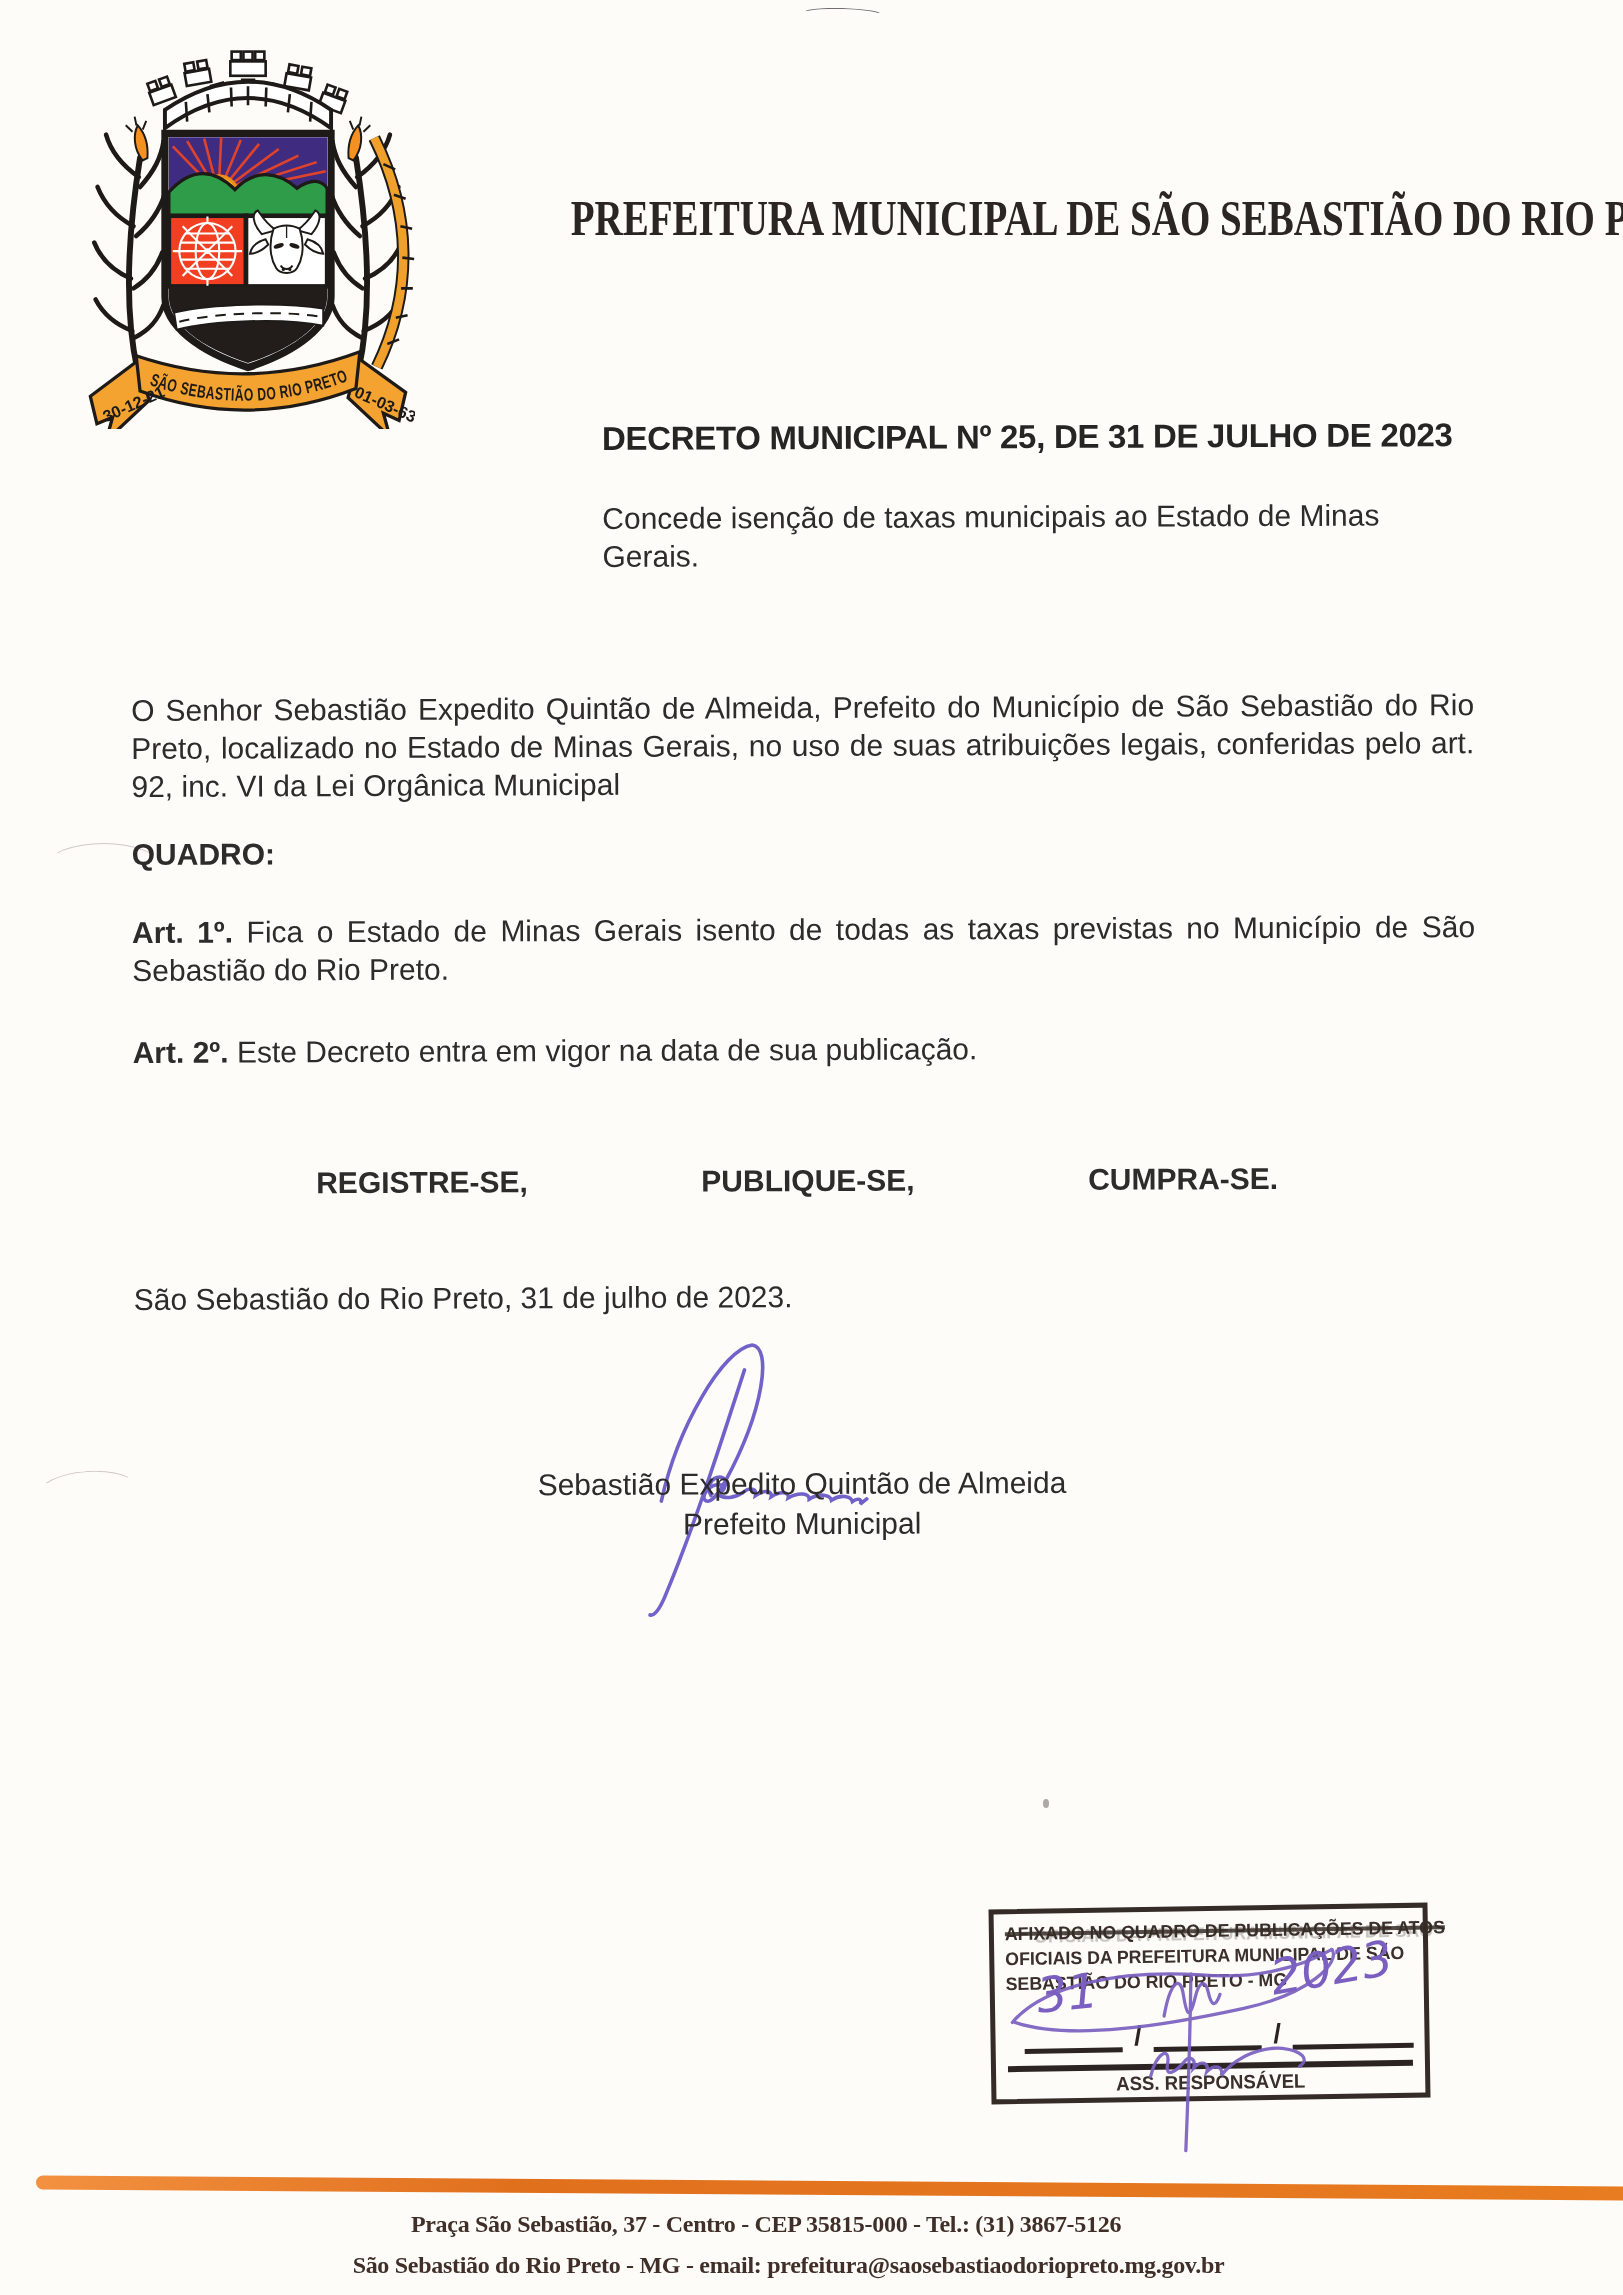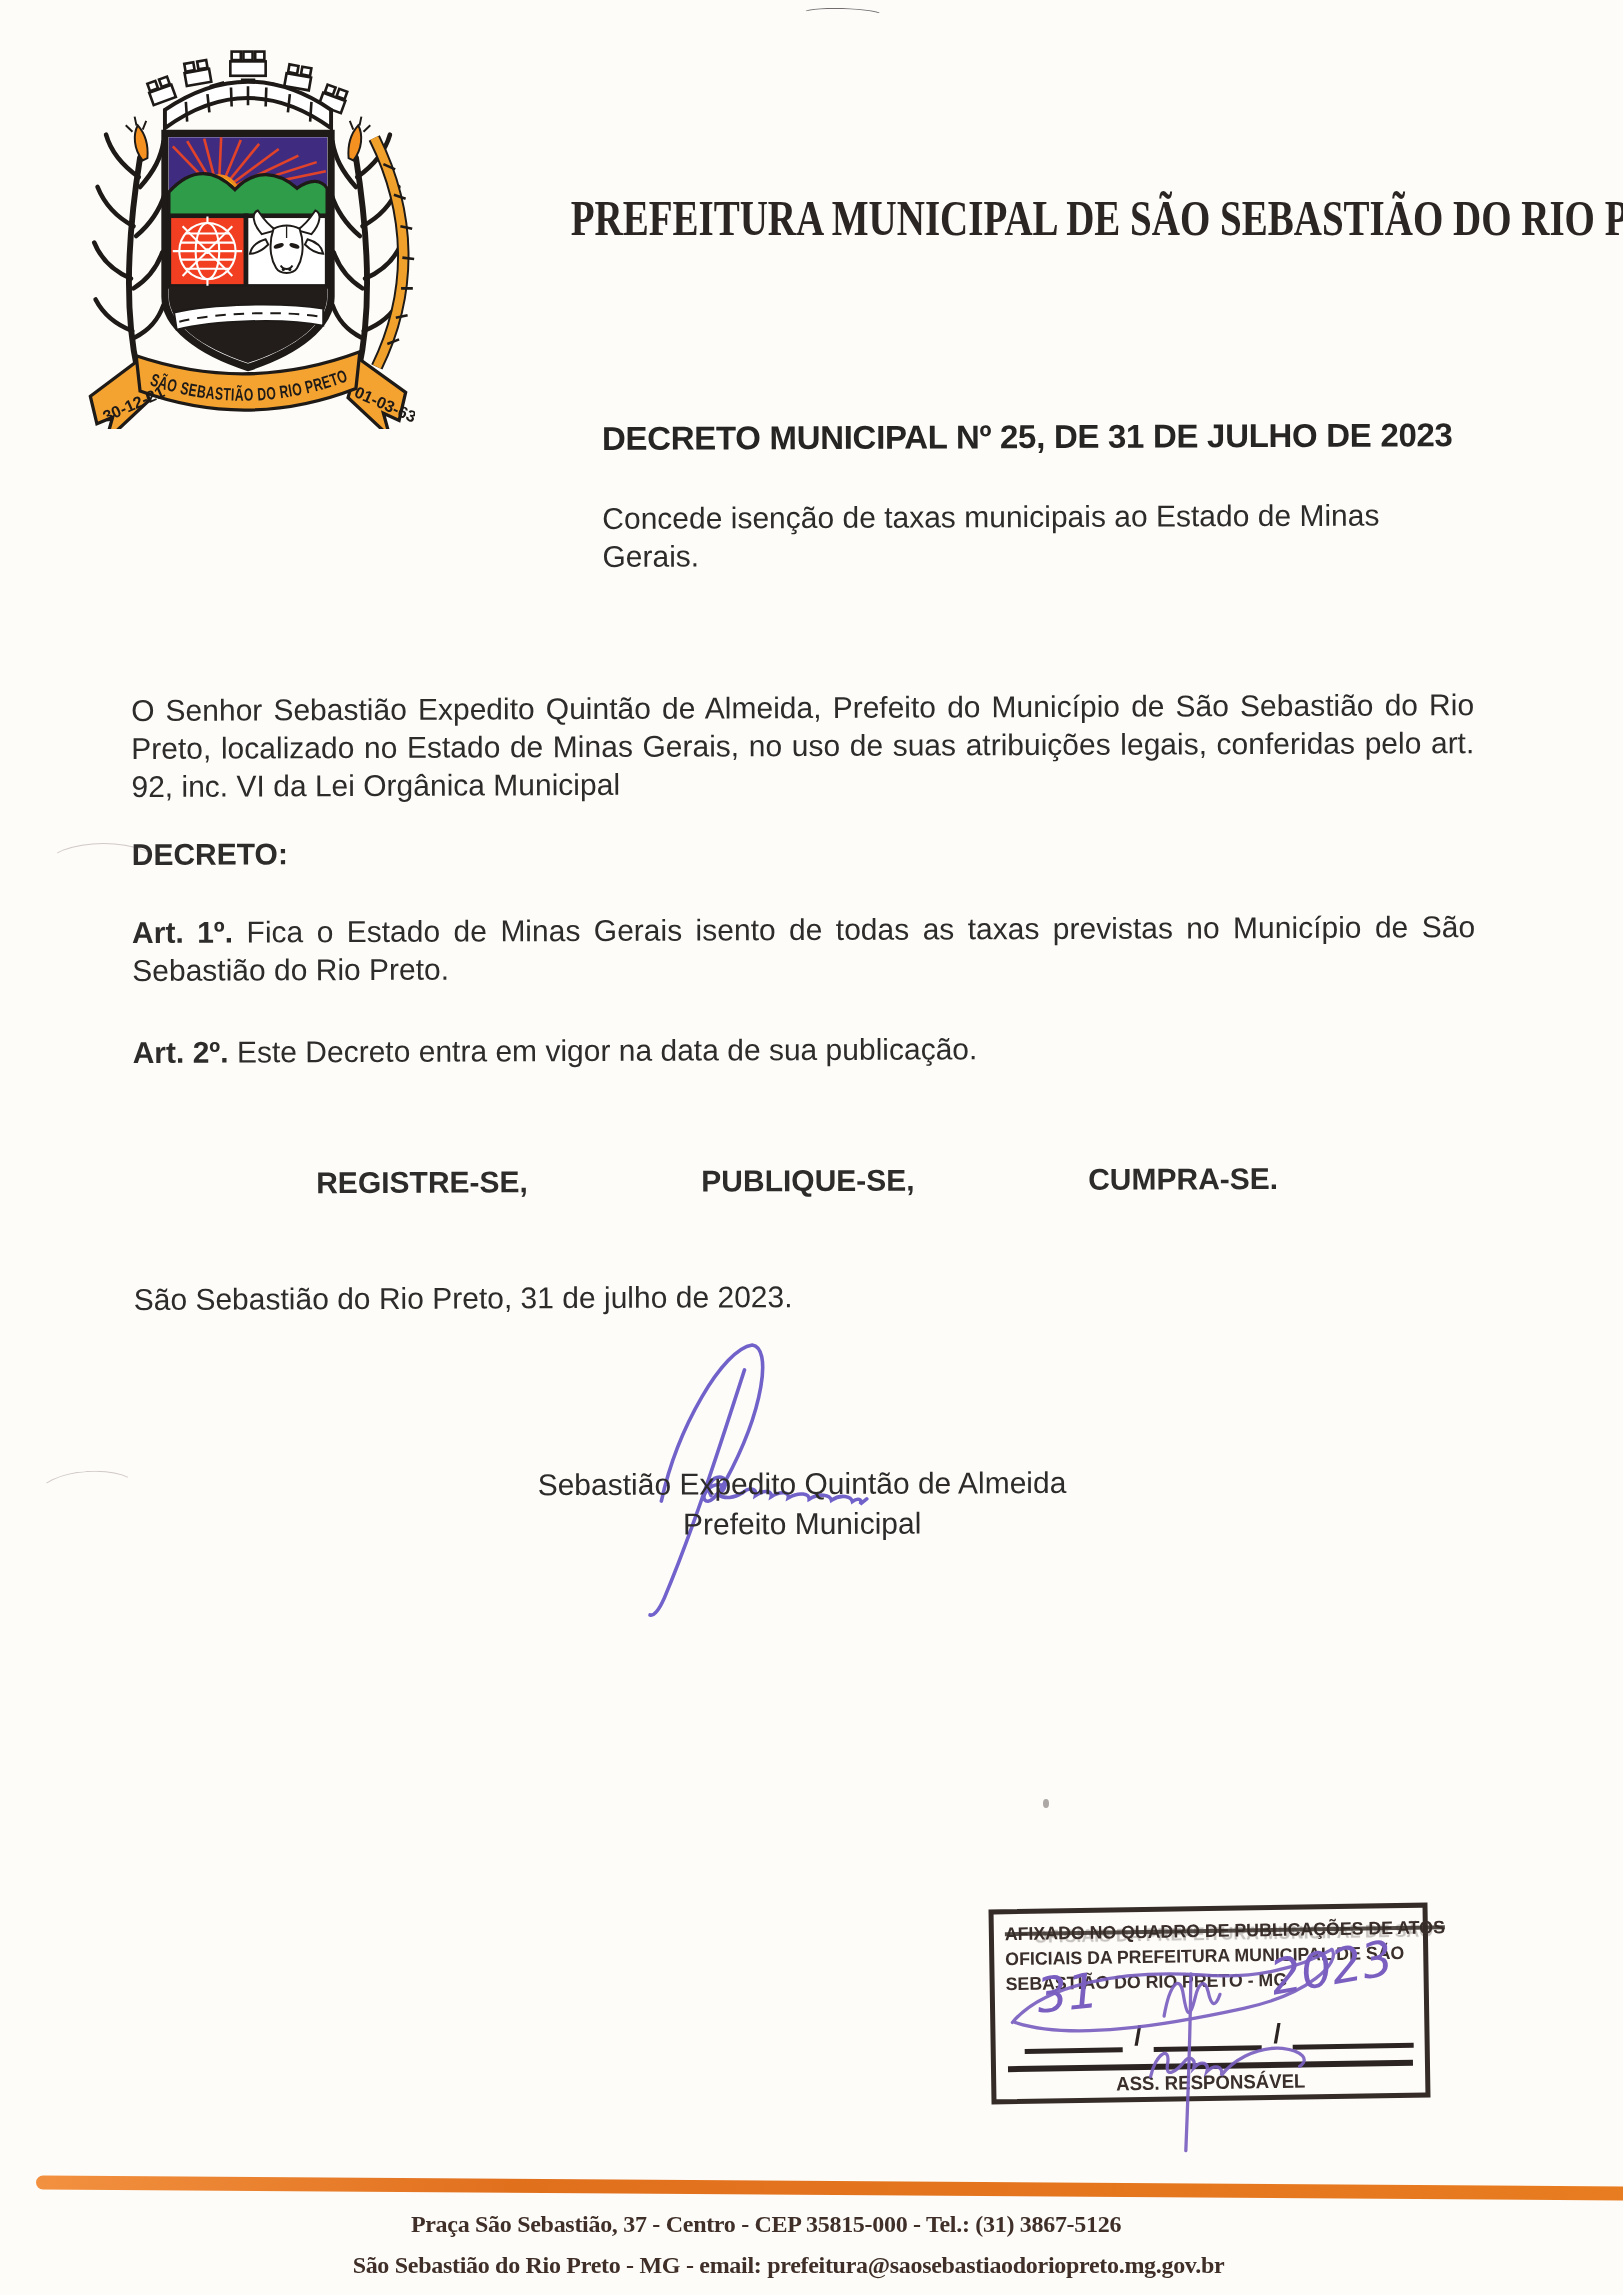--- a/index.html
+++ b/index.html
@@ -176,21 +176,21 @@
 
   <div class="abs serif hdr" style="left:406px;top:189px;width:1142px;text-align:center;"><span>PREFEITURA MUNICIPAL DE SÃO SEBASTIÃO DO RIO PRETO</span></div>
 
   <div class="tilt">
 
     <div class="abs title" style="left:600px;top:419px;">DECRETO MUNICIPAL Nº 25, DE 31 DE JULHO DE 2023</div>
     <div class="abs body-txt" style="left:600px;top:499px;width:874px;">Concede isenção de taxas municipais ao Estado de Minas Gerais.</div>
 
     <div class="abs body-txt just" style="left:128px;top:689px;width:1343px;">O Senhor Sebastião Expedito Quintão de Almeida, Prefeito do Município de São Sebastião do Rio Preto, localizado no Estado de Minas Gerais, no uso de suas atribuições legais, conferidas pelo art. 92, inc. VI da Lei Orgânica Municipal</div>
 
-    <div class="abs body-txt bold" style="left:128px;top:833px;">DECRETO:</div>
+    <div class="abs body-txt bold" style="left:128px;top:833px;">QUADRO:</div>
 
     <div class="abs body-txt just" style="left:128px;top:911px;width:1343px;"><b>Art. 1º.</b><span> Fica o Estado de Minas Gerais isento de todas as taxas previstas no Município de São Sebastião do Rio Preto.</span></div>
     <div class="abs body-txt" style="left:128px;top:1031px;width:1343px;"><b>Art. 2º.</b><span> Este Decreto entra em vigor na data de sua publicação.</span></div>
 
     <div class="abs closing" style="left:311px;top:1164px;width:962px;">
       <span>REGISTRE-SE,</span>
       <span>PUBLIQUE-SE,</span>
       <span>CUMPRA-SE.</span>
     </div>
 

